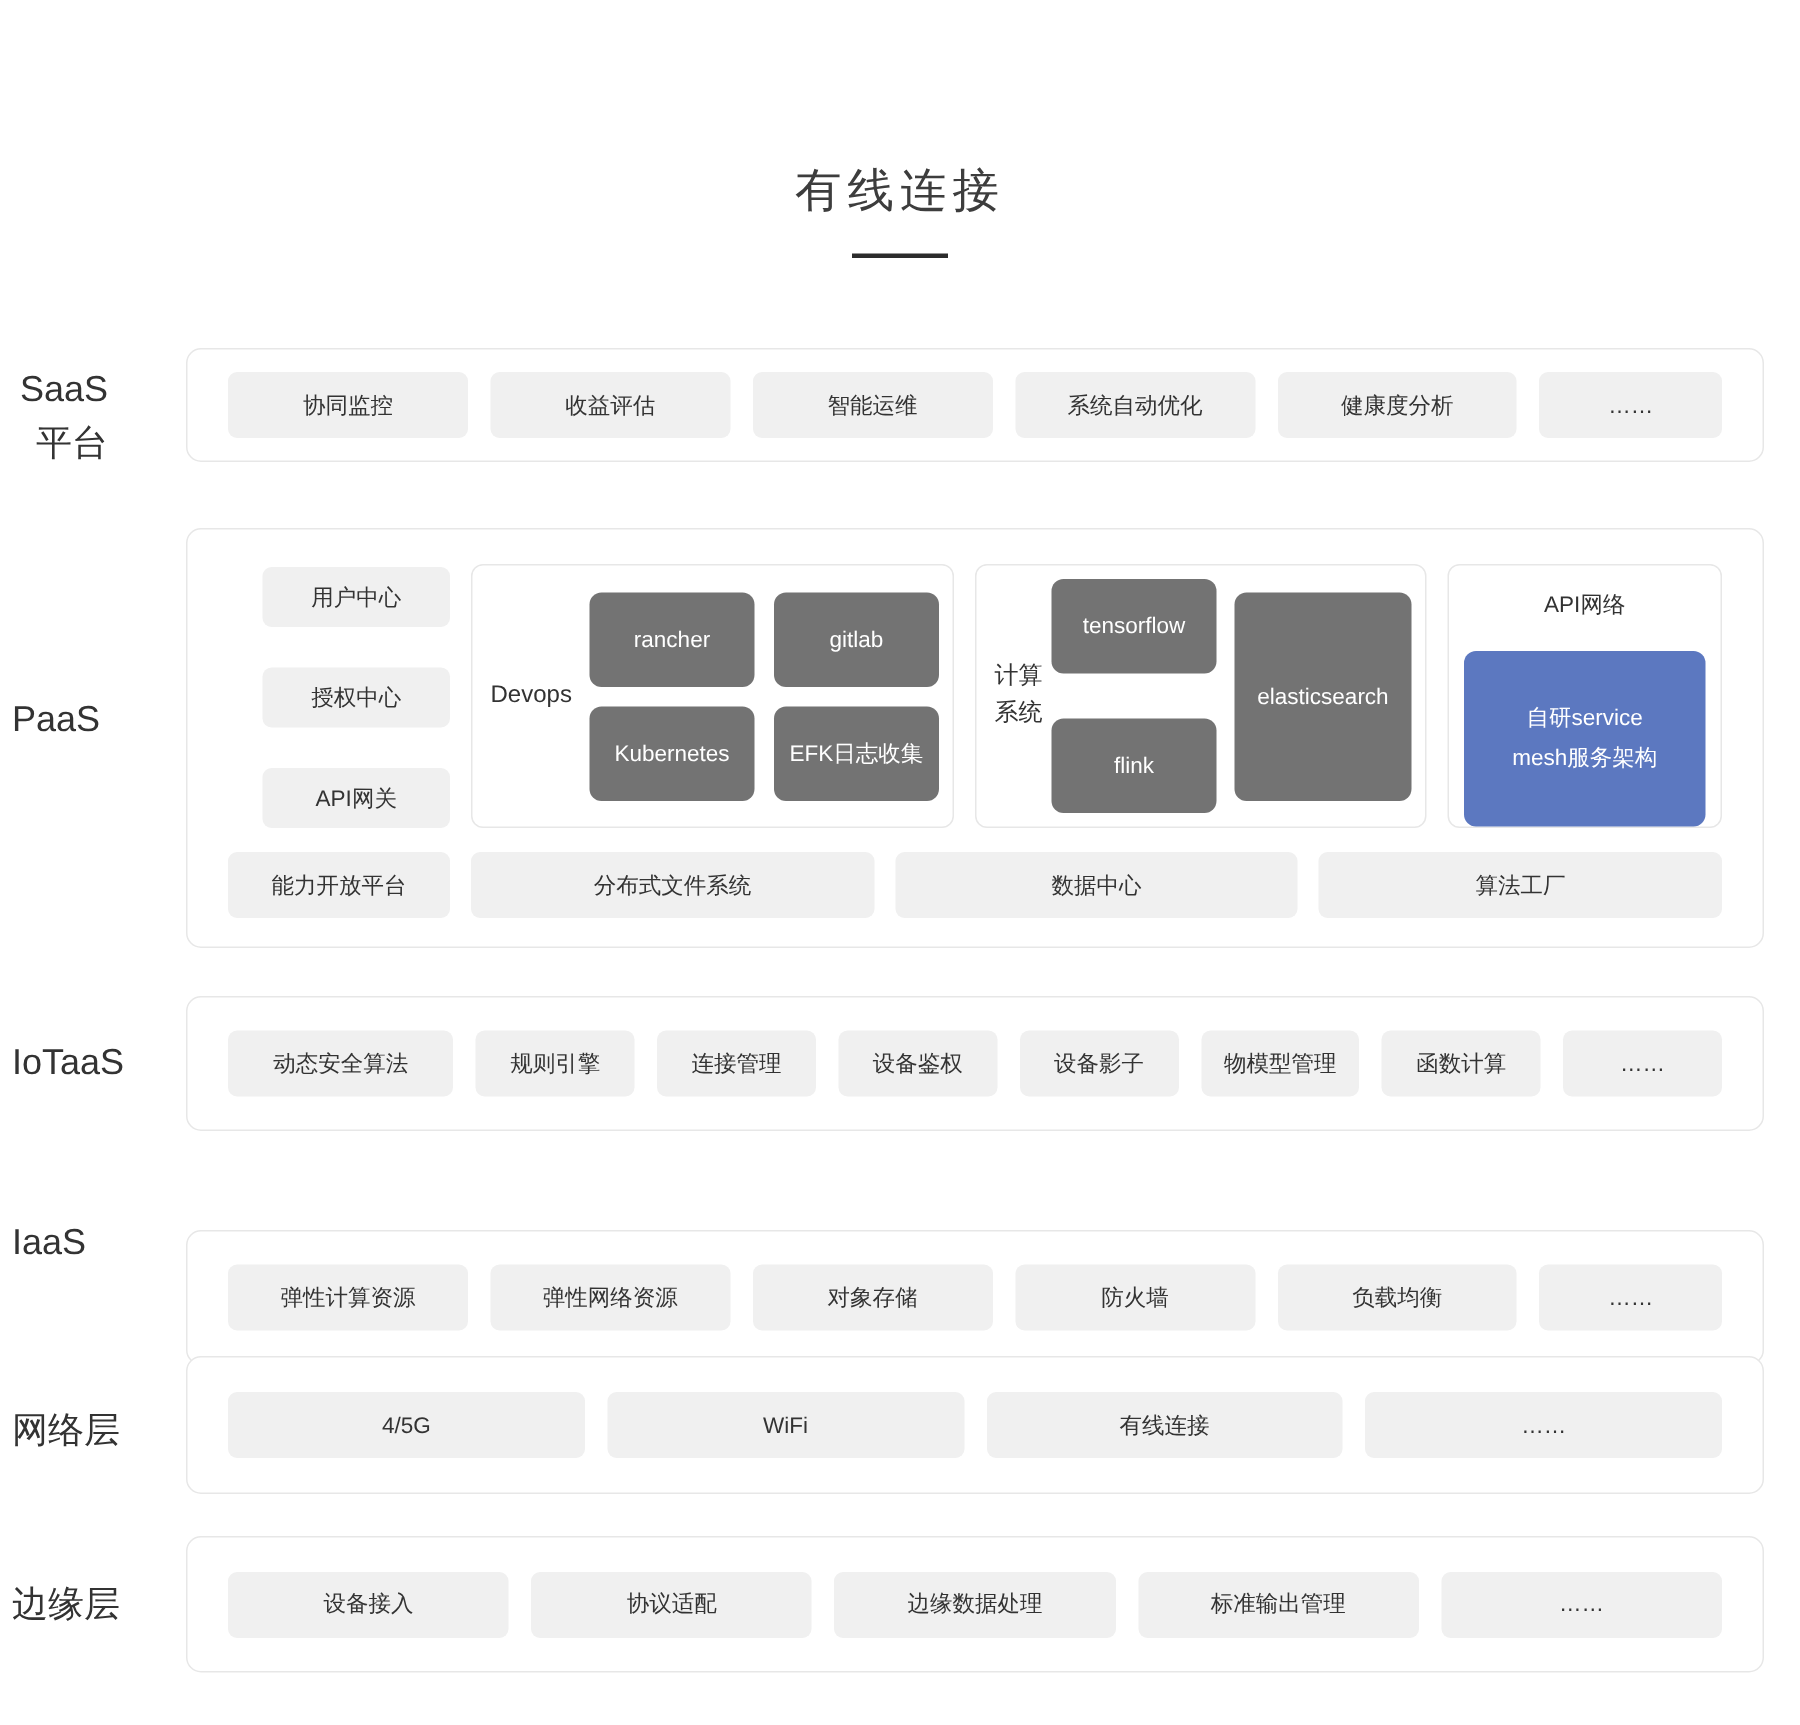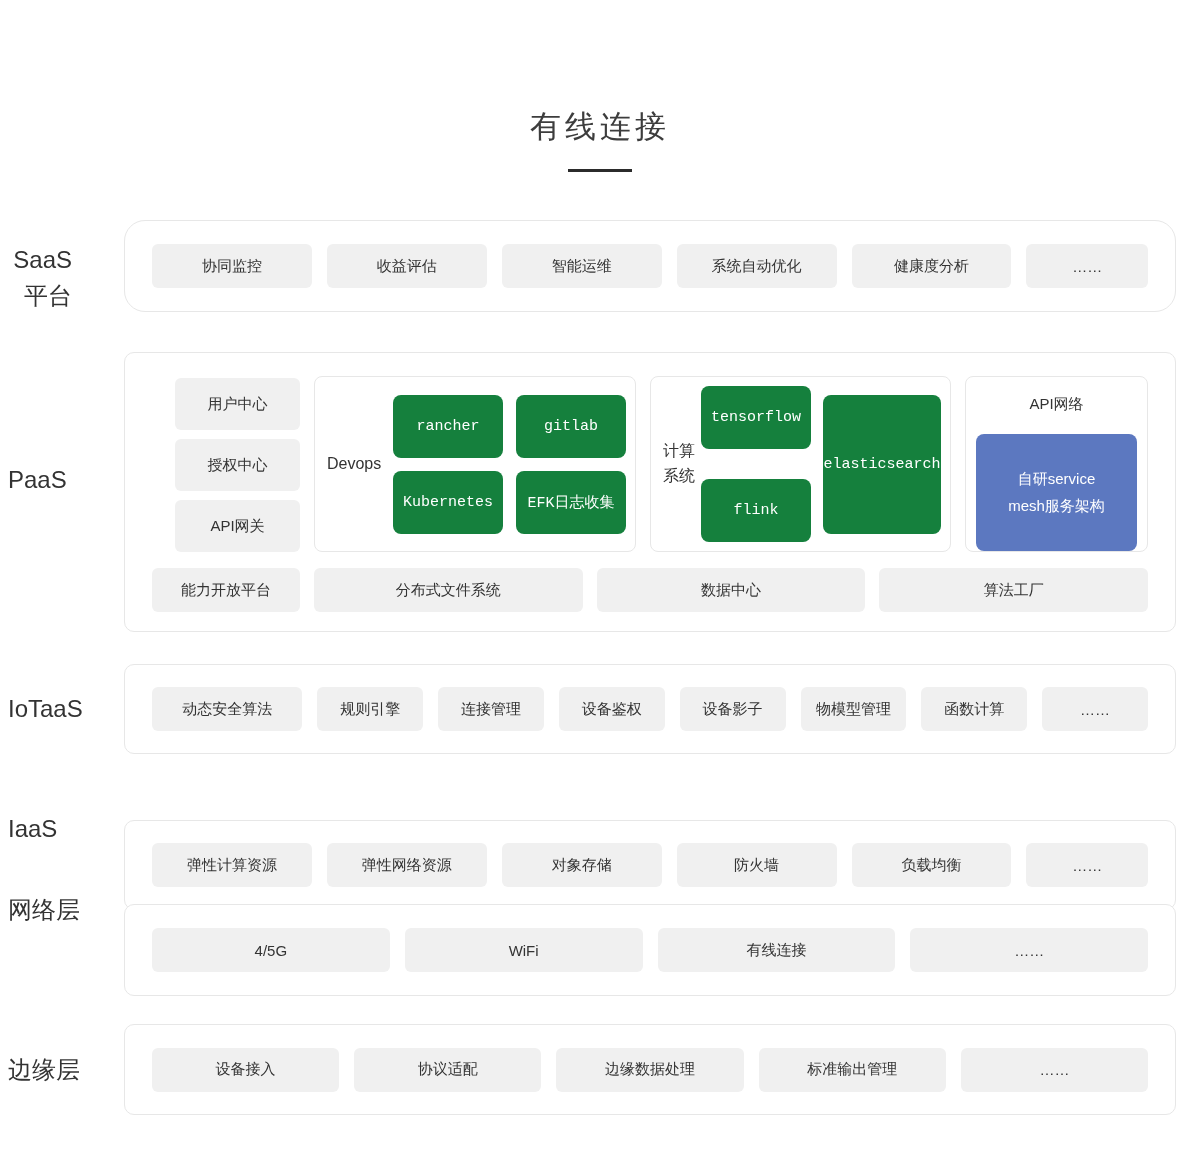--- a/index.html
+++ b/index.html
@@ -15,61 +15,61 @@
 
   .layer-label{
     position:absolute;left:8px;display:flex;flex-direction:column;justify-content:center;
     font-size:24px;color:#333;line-height:1.5;
   }
   .layer-label .lbl-line{display:block;}
   .label-saas{top:232px;height:92px;width:64px;text-align:right;}
   .label-paas{top:340px;height:280px;}
   .label-iotaas{top:664px;height:90px;}
   .label-iaas{top:784px;height:90px;}
-  .label-network{top:864px;height:92px;}
+  .label-network{top:908px;height:92px;}
   .label-edge{top:1024px;height:91px;}
 
   .row{
     position:absolute;left:124px;width:1052px;box-sizing:border-box;
     background:#fff;border:1px solid #e7e7e7;border-radius:10px;
   }
   .row-flex{display:flex;align-items:center;gap:15px;padding:0 27px;}
-  .row-saas{top:220px;height:92px;border-radius:21px;}
+  .row-saas{top:232px;height:76px;}
   .row-paas{top:352px;height:280px;padding:23px 27px 21px;}
   .row-iotaas{top:664px;height:90px;}
   .row-iaas{top:820px;height:90px;}
   .row-network{top:904px;height:92px;}
   .row-edge{top:1024px;height:91px;}
 
   .tile{
     flex:1;background:#f0f0f0;border-radius:6px;height:44px;
     display:flex;align-items:center;justify-content:center;
     font-size:15px;color:#333;white-space:nowrap;
   }
   .tile-narrow{flex:0.76;}
   .tile-wide{flex:1.42;}
 
   
   .paas-top{display:flex;gap:14px;height:176px;}
   .paas-col1{width:148px;flex:none;display:flex;flex-direction:column;justify-content:space-between;padding:2px 0 0;}
-  .paas-col1 .tile{flex:none;height:52px;margin-left:23px;}
+  .paas-col1 .tile{flex:none;height:40px;margin-left:23px;}
   .subbox{
     box-sizing:border-box;border:1px solid #e7e7e7;border-radius:8px;background:#fff;
     display:flex;align-items:center;
   }
   .devops-box{width:322px;flex:none;padding-left:12px;}
   .compute-box{width:301px;flex:none;padding-left:12px;}
   .subbox-label{font-size:16px;color:#333;line-height:1.55;}
   .devops-grid{
     margin-left:auto;margin-right:9px;display:grid;
     grid-template-columns:110px 110px;gap:13px 13px;align-content:center;
   }
   .blue-block{
-    background:#15803d;color:#fff;border-radius:8px;height:63px;
-    display:flex;align-items:center;justify-content:center;font-size:15px;white-space:nowrap;font-family:Liberation Mono, monospace;
+    background:#737373;color:#fff;border-radius:8px;height:63px;
+    display:flex;align-items:center;justify-content:center;font-size:15px;white-space:nowrap;
   }
   .compute-grid{margin-left:auto;margin-right:9px;display:flex;gap:12px;align-items:center;}
   .compute-left{display:flex;flex-direction:column;gap:30px;}
   .compute-left .blue-block{width:110px;}
   .block-tall{width:118px;height:139px;}
   .api-box{flex:1;flex-direction:column;align-items:center;justify-content:center;padding:17px 10px 0;}
   .api-title{font-size:15px;color:#333;line-height:20px;margin-bottom:20px;}
   .mesh-block{
     width:100%;height:124px;background:#5c78c0;border-radius:8px;color:#fff;
     display:flex;flex-direction:column;align-items:center;justify-content:center;

